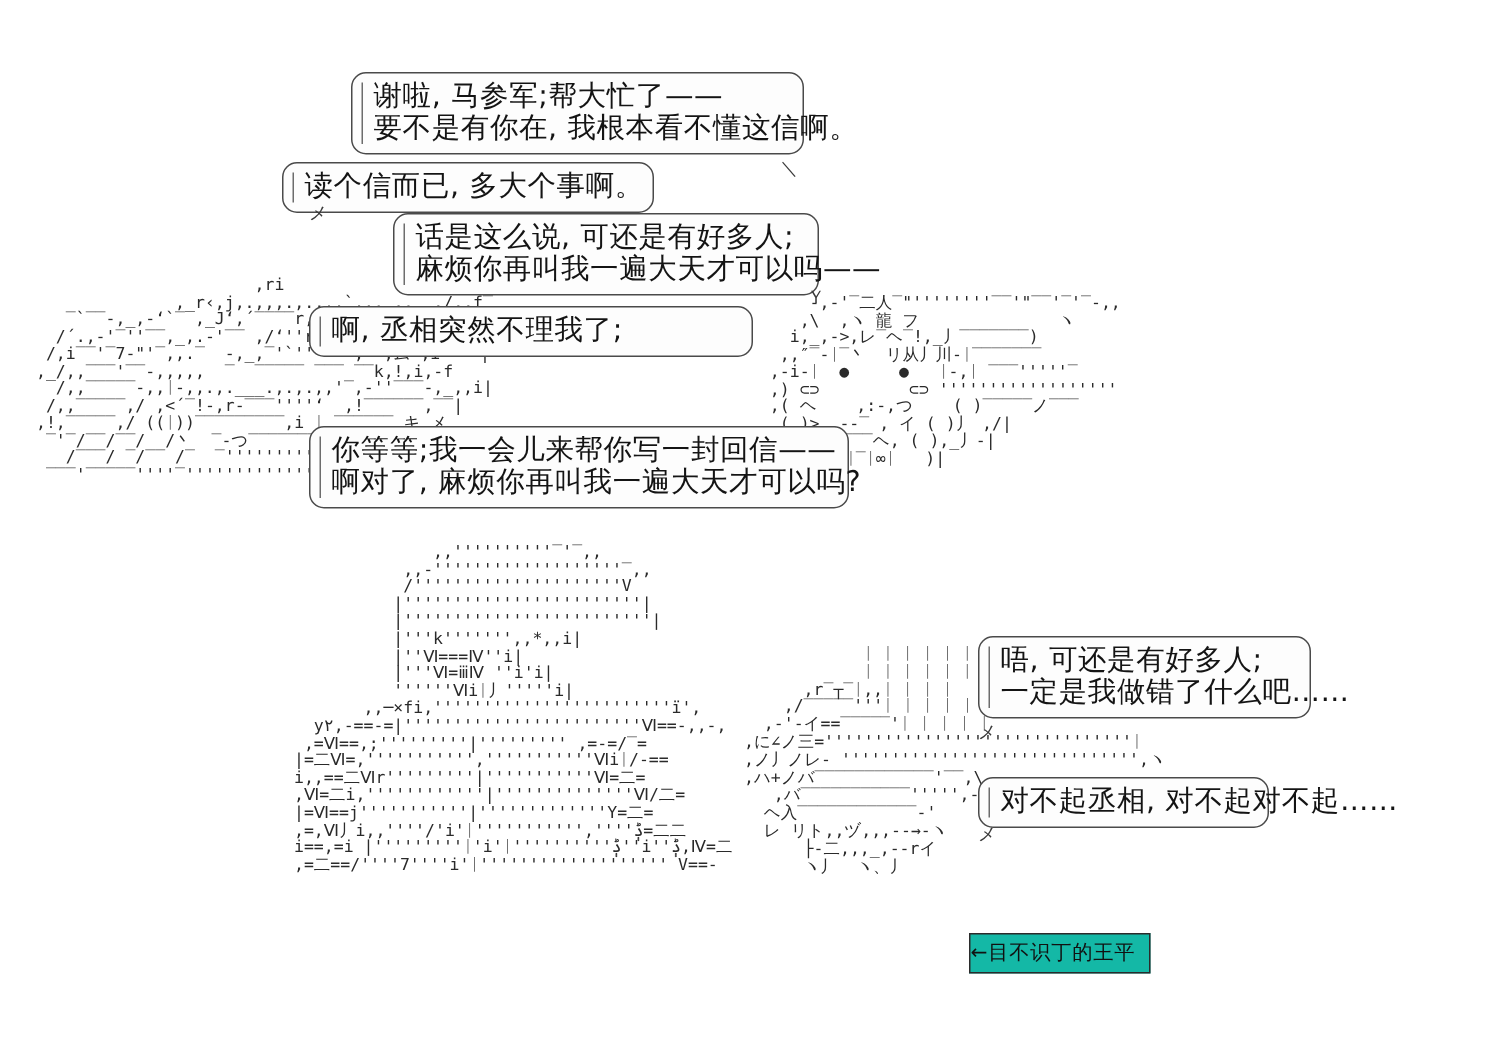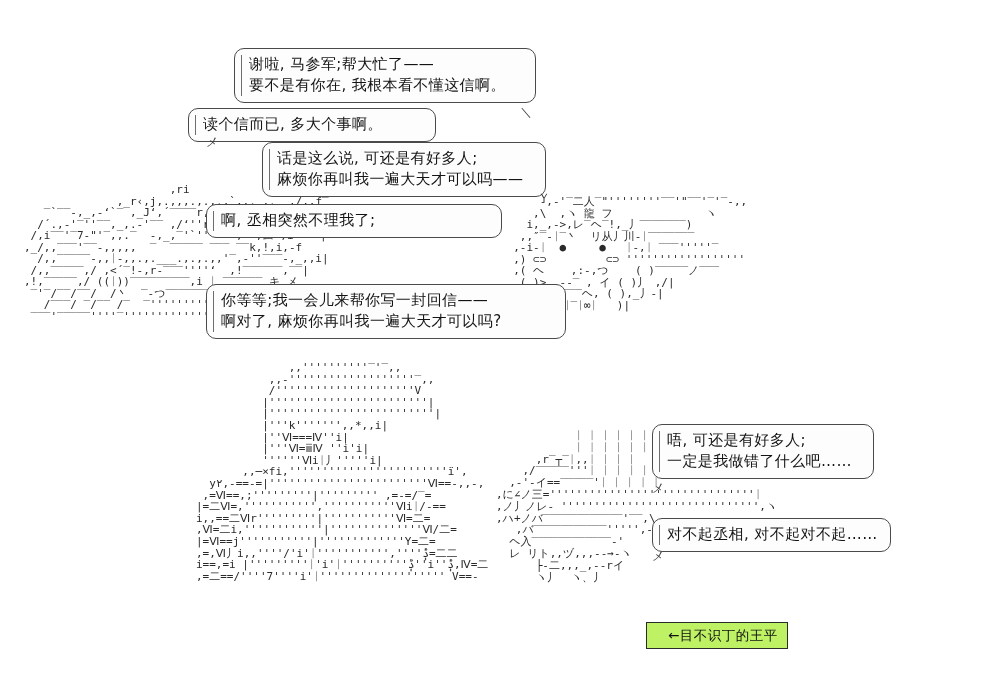--- a/index.html
+++ b/index.html
@@ -32,21 +32,21 @@
 
   
   .bubble {
     position: absolute;
     box-sizing: border-box;
     background: #fdfdfd;
     border: 1px solid #4a4a4a;
     border-radius: 10px;
     padding: 5px 14px 6px 14px;
     font-family: "DejaVu Sans", "Liberation Sans", sans-serif;
-    font-size: 15px;
+    font-size: 19px;
     line-height: 21px;
     color: #141414;
     letter-spacing: 0.4px;
     z-index: 5;
   }
   .bubble .line { white-space: nowrap; }
 
   
   .bubble::before {
     content: "";
@@ -64,31 +64,31 @@
     color: #3a3a3a;
     z-index: 6;
   }
 
   #bubble-1 { left: 234px; top: 48px;  width: 302px; }
   #bubble-2 { left: 188px; top: 108px; width: 248px; }
   #bubble-3 { left: 262px; top: 142px; width: 284px; }
   #bubble-4 { left: 206px; top: 204px; width: 296px; }
   #bubble-5 { left: 206px; top: 284px; width: 360px; }
   #bubble-6 { left: 652px; top: 424px; width: 222px; }
-  #bubble-7 { left: 652px; top: 518px; width: 239px; }
+  #bubble-7 { left: 652px; top: 518px; width: 194px; }
 
   
   #caption-wang-ping {
     position: absolute;
     left: 646px;
     top: 622px;
     box-sizing: border-box;
     border: 1px solid #2b2b2b;
-    background: #bef264;
-    padding: 3px 9px 4px 21px;
+    background: #14b8a6;
+    padding: 3px 9px 4px 0;
     font-family: "DejaVu Sans", "Liberation Sans", sans-serif;
     font-size: 13.5px;
     line-height: 18px;
     letter-spacing: 0.5px;
     color: #111111;
     white-space: nowrap;
     z-index: 7;
   }
 </style>
 </head>

